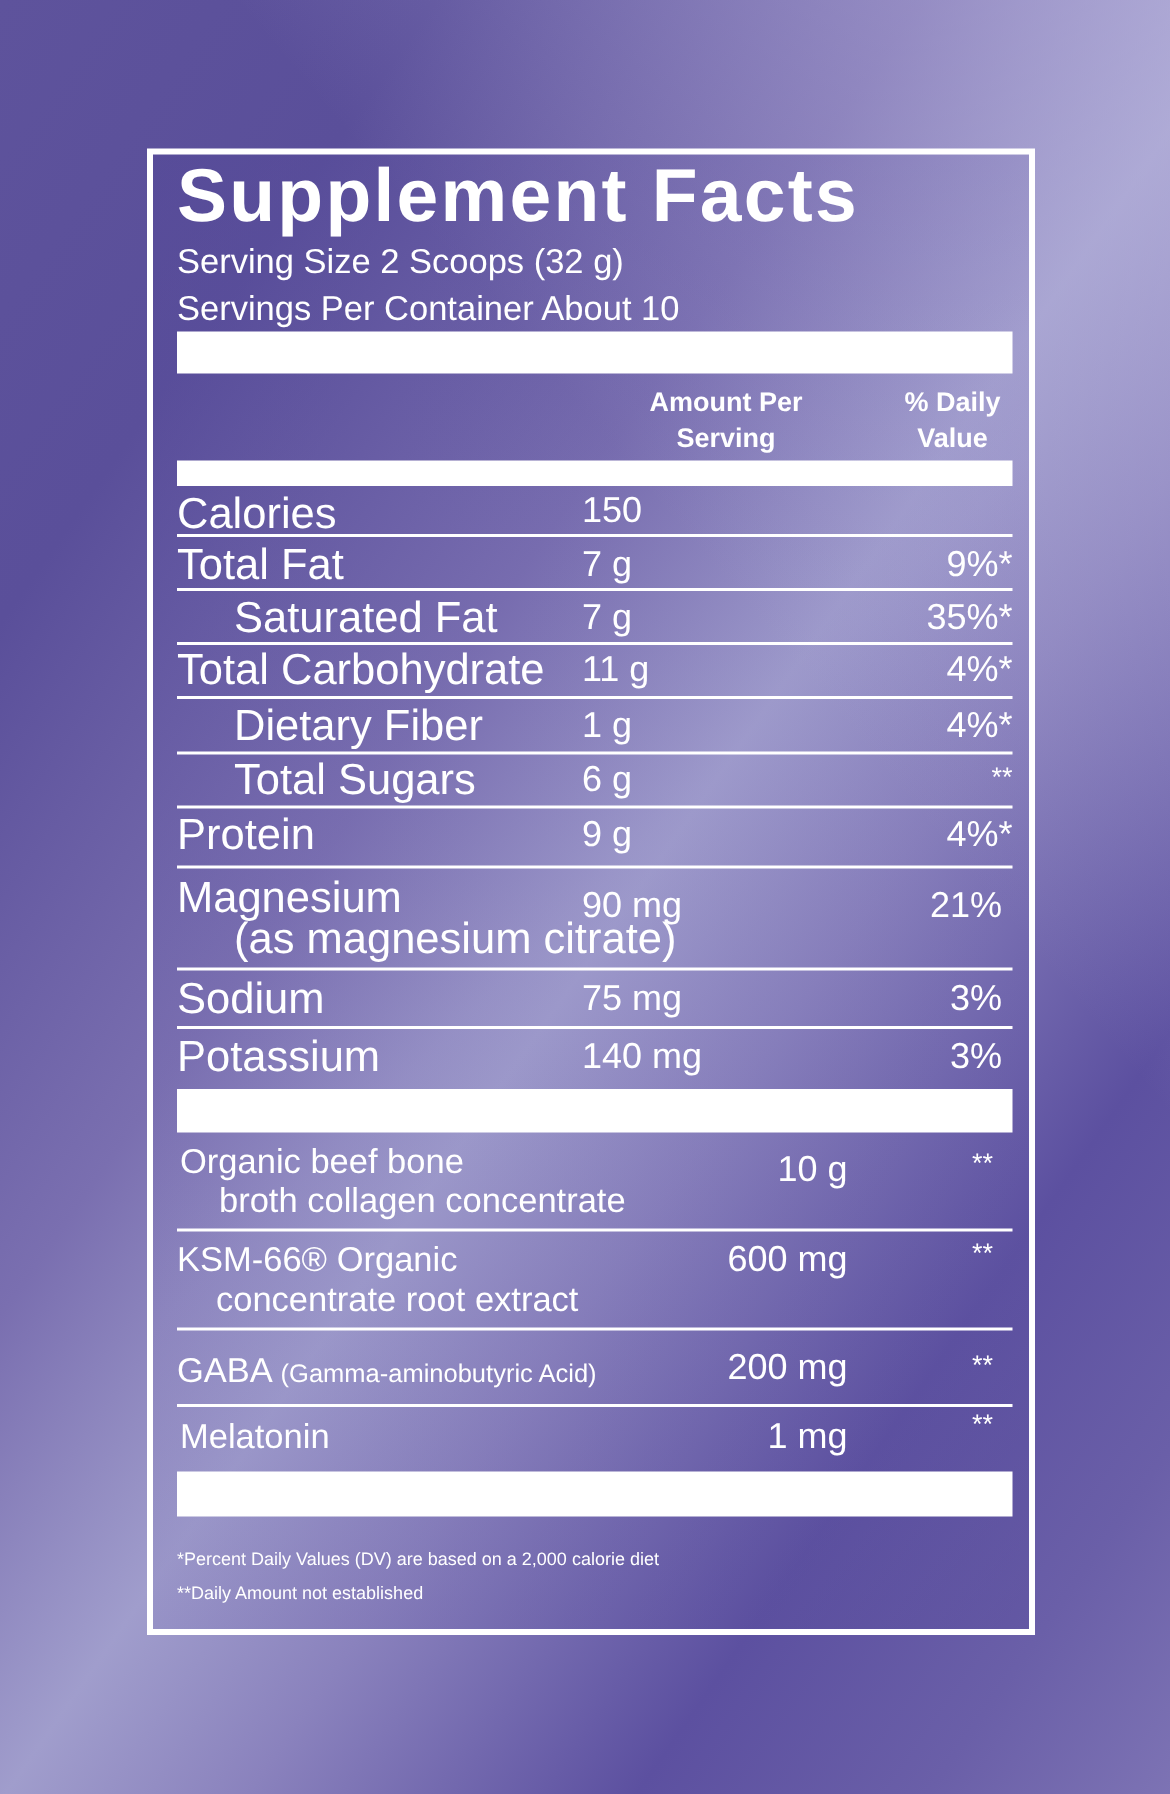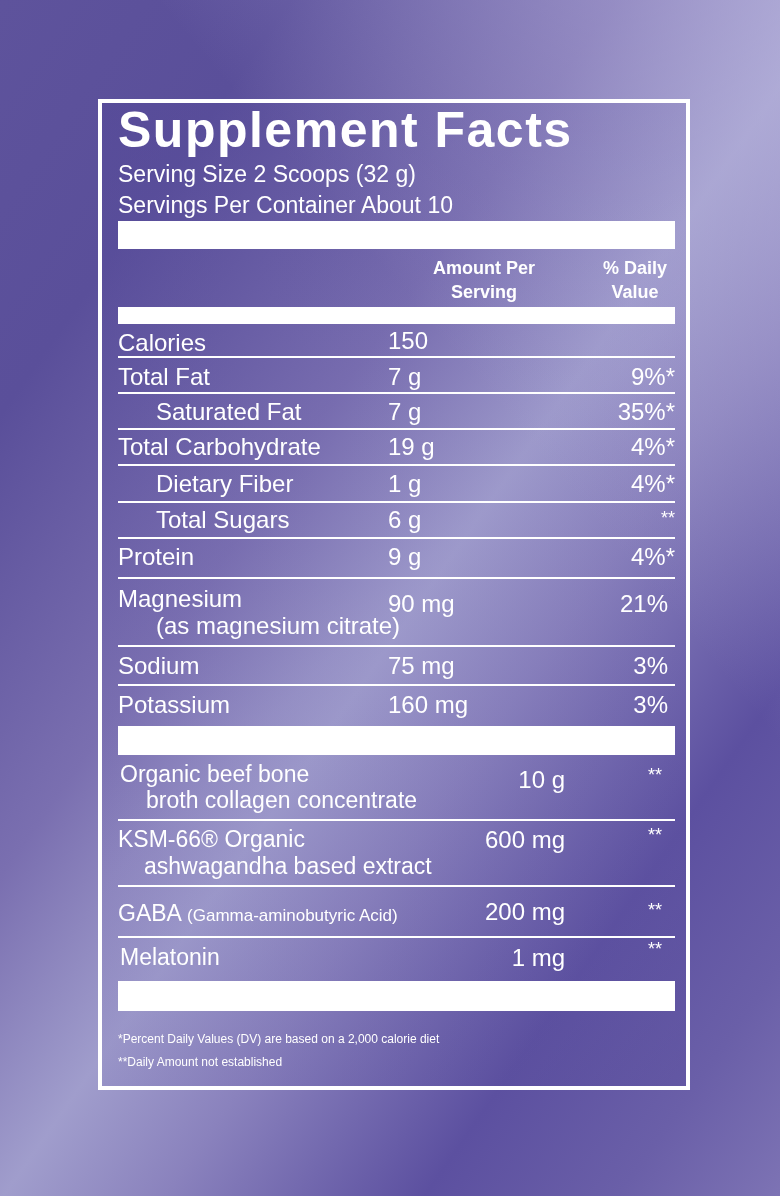--- a/index.html
+++ b/index.html
@@ -20,21 +20,21 @@
     position: absolute; left: 98px; top: 99px; width: 584px; height: 983px;
     border: 4px solid #ffffff;
     background: linear-gradient(135deg, rgba(80,68,150,0.35) 0%, rgba(140,132,195,0.15) 50%, rgba(80,68,150,0.25) 100%);
   }
   .abs { position: absolute; white-space: nowrap; }
   .title { left: 118px; top: 100px; font-size: 50px; font-weight: bold; letter-spacing: 1.5px; line-height: 60px; }
   .serving { left: 118px; font-size: 23px; line-height: 28px; }
   .bar { position: absolute; left: 118px; width: 557px; background: #ffffff; }
   .sep { position: absolute; left: 118px; width: 557px; height: 2px; background: #ffffff; }
   .hdr { font-size: 18px; font-weight: bold; text-align: center; line-height: 24px; }
-  .row-label { left: 118px; font-size: 24px; line-height: 28px; }
+  .row-label { left: 118px; font-size: 29px; line-height: 28px; }
   .row-label.sub { left: 156px; }
   .amt { font-size: 24px; line-height: 28px; text-align: left; width: 140px; }
   .dv { font-size: 24px; line-height: 28px; text-align: right; width: 100px; }
   .lbl-2 { font-size: 23px; line-height: 26px; }
   .ing-amt { font-size: 24px; line-height: 28px; text-align: right; width: 160px; }
   .ing-dv { font-size: 18px; line-height: 24px; text-align: right; width: 60px; }
   .small { font-size: 17px; }
   .foot { left: 118px; font-size: 12px; line-height: 23px; }
 </style>
 </head>
@@ -77,21 +77,21 @@
 
 <div>
   <div class="abs row-label sub" style="top:398px">Saturated Fat</div>
   <div class="abs amt" style="left:388px;top:398px">7 g</div>
   <div class="abs dv" style="left:575px;top:398px">35%*</div>
 </div>
 <div class="sep" style="top:428px"></div>
 
 <div>
   <div class="abs row-label" style="top:433px">Total Carbohydrate</div>
-  <div class="abs amt" style="left:388px;top:433px">19 g</div>
+  <div class="abs amt" style="left:388px;top:433px">11 g</div>
   <div class="abs dv" style="left:575px;top:433px">4%*</div>
 </div>
 <div class="sep" style="top:464px"></div>
 
 <div>
   <div class="abs row-label sub" style="top:470px">Dietary Fiber</div>
   <div class="abs amt" style="left:388px;top:470px">1 g</div>
   <div class="abs dv" style="left:575px;top:470px">4%*</div>
 </div>
 <div class="sep" style="top:501px"></div>
@@ -120,37 +120,37 @@
 
 <div>
   <div class="abs row-label" style="top:652px">Sodium</div>
   <div class="abs amt" style="left:388px;top:652px">75 mg</div>
   <div class="abs dv" style="left:568px;top:652px">3%</div>
 </div>
 <div class="sep" style="top:684px"></div>
 
 <div>
   <div class="abs row-label" style="top:691px">Potassium</div>
-  <div class="abs amt" style="left:388px;top:691px">160 mg</div>
+  <div class="abs amt" style="left:388px;top:691px">140 mg</div>
   <div class="abs dv" style="left:568px;top:691px">3%</div>
 </div>
 
 <div class="bar" style="top:726px;height:29px"></div>
 
 <div>
   <div class="abs row-label lbl-2" style="left:120px;top:761px">Organic beef bone</div>
   <div class="abs row-label lbl-2" style="left:146px;top:787px">broth collagen concentrate</div>
   <div class="abs ing-amt" style="left:405px;top:766px">10 g</div>
   <div class="abs ing-dv" style="left:602px;top:763px">**</div>
 </div>
 <div class="sep" style="top:819px"></div>
 
 <div>
   <div class="abs row-label lbl-2" style="left:118px;top:826px">KSM-66® Organic</div>
-  <div class="abs row-label lbl-2" style="left:144px;top:853px">ashwagandha based extract</div>
+  <div class="abs row-label lbl-2" style="left:144px;top:853px">concentrate root extract</div>
   <div class="abs ing-amt" style="left:405px;top:826px">600 mg</div>
   <div class="abs ing-dv" style="left:602px;top:823px">**</div>
 </div>
 <div class="sep" style="top:885px"></div>
 
 <div>
   <div class="abs row-label lbl-2" style="left:118px;top:900px">
     <span>GABA</span>
     <span class="small">(Gamma-aminobutyric Acid)</span>
   </div>

